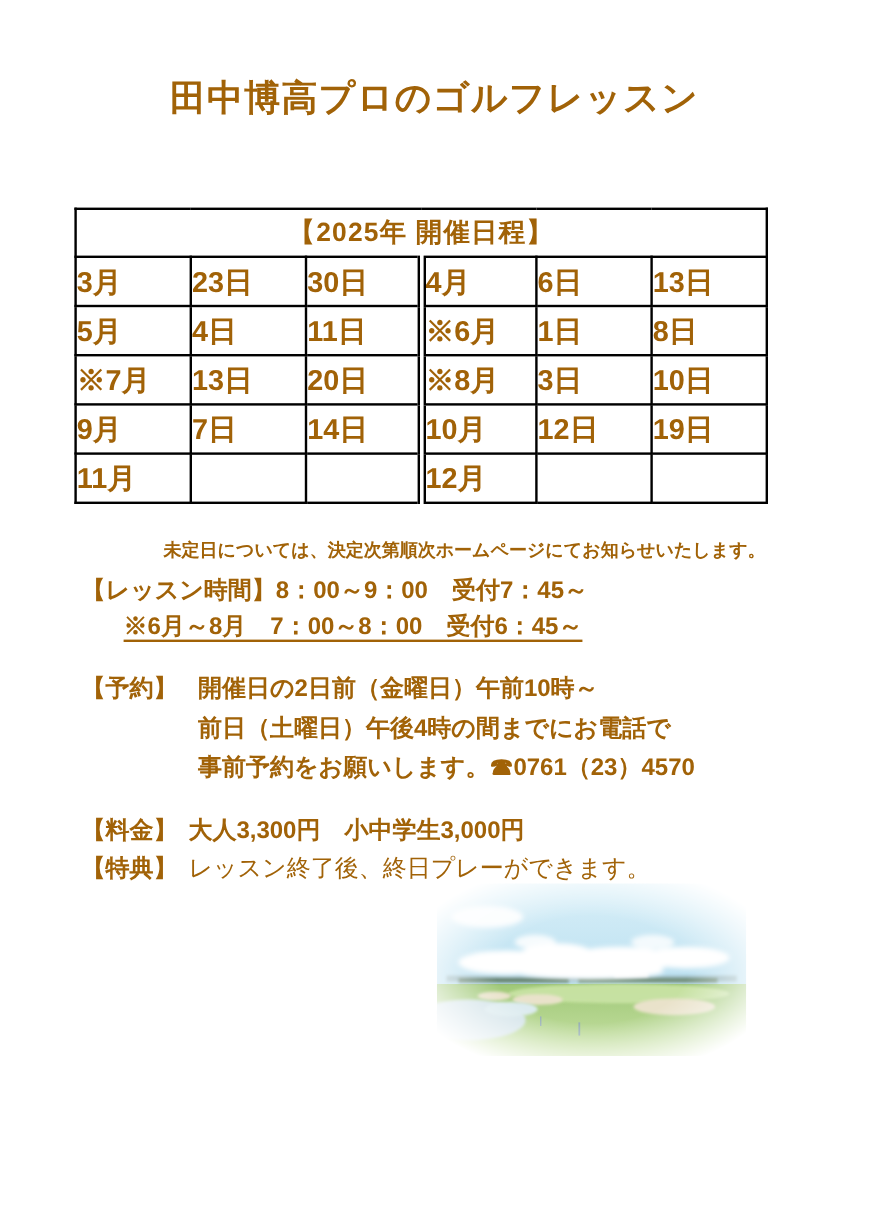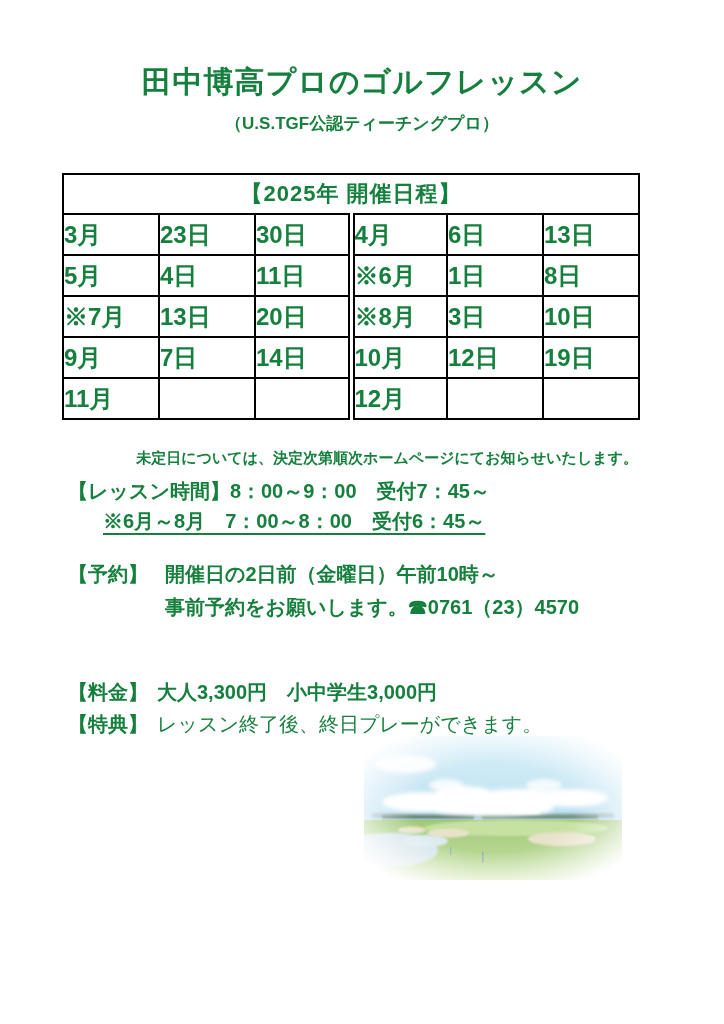--- a/index.html
+++ b/index.html
@@ -1,21 +1,21 @@
 <!DOCTYPE html>
 <html><head>
 <meta charset="utf-8">
 <style>
   html, body { margin: 0; padding: 0; background: #ffffff; }
   .page {
     position: relative;
     width: 724px;
     height: 1024px;
     background: #ffffff;
-    color: #15803d;
+    color: #a16207;
     font-family: "Liberation Sans", sans-serif;
     overflow: hidden;
   }
   .title {
     position: absolute; top: 62px; left: 0; width: 724px;
     margin: 0; text-align: center;
     font-size: 30px; font-weight: bold; letter-spacing: 1px;
   }
   .subtitle {
     position: absolute; top: 112px; left: 0; width: 724px;
@@ -72,21 +72,20 @@
     position: absolute; left: 364px; top: 736px;
     width: 258px; height: 144px;
   }
 </style>
 </head>
 <body>
 
 <div class="page">
 
   <h1 class="title">田中博高プロのゴルフレッスン</h1>
-  <div class="subtitle">（U.S.TGF公認ティーチングプロ）</div>
 
   <table class="schedule">
     <colgroup>
       <col style="width:96px">
         <col style="width:96px">
         <col style="width:96px">
       <col style="width:96px">
         <col style="width:96px">
         <col style="width:96px">
     </colgroup>
@@ -140,20 +139,21 @@
   </table>
 
   <div class="note">未定日については、決定次第順次ホームページにてお知らせいたします。</div>
 
   <div class="lesson1">【レッスン時間】8：00～9：00　受付7：45～</div>
   <div class="lesson2">※6月～8月　7：00～8：00　受付6：45～</div>
 
   <div class="res-label">【予約】</div>
   <div class="res-lines">
     <div>開催日の2日前（金曜日）午前10時～</div>
+    <div>前日（土曜日）午後4時の間までにお電話で</div>
     <div>事前予約をお願いします。☎0761（23）4570</div>
   </div>
 
   <div class="fee-label">【料金】</div>
   <div class="fee-text">大人3,300円　小中学生3,000円</div>
 
   <div class="benefit-label">【特典】</div>
   <div class="benefit-text">レッスン終了後、終日プレーができます。</div>
 
   <div class="golf-img">

